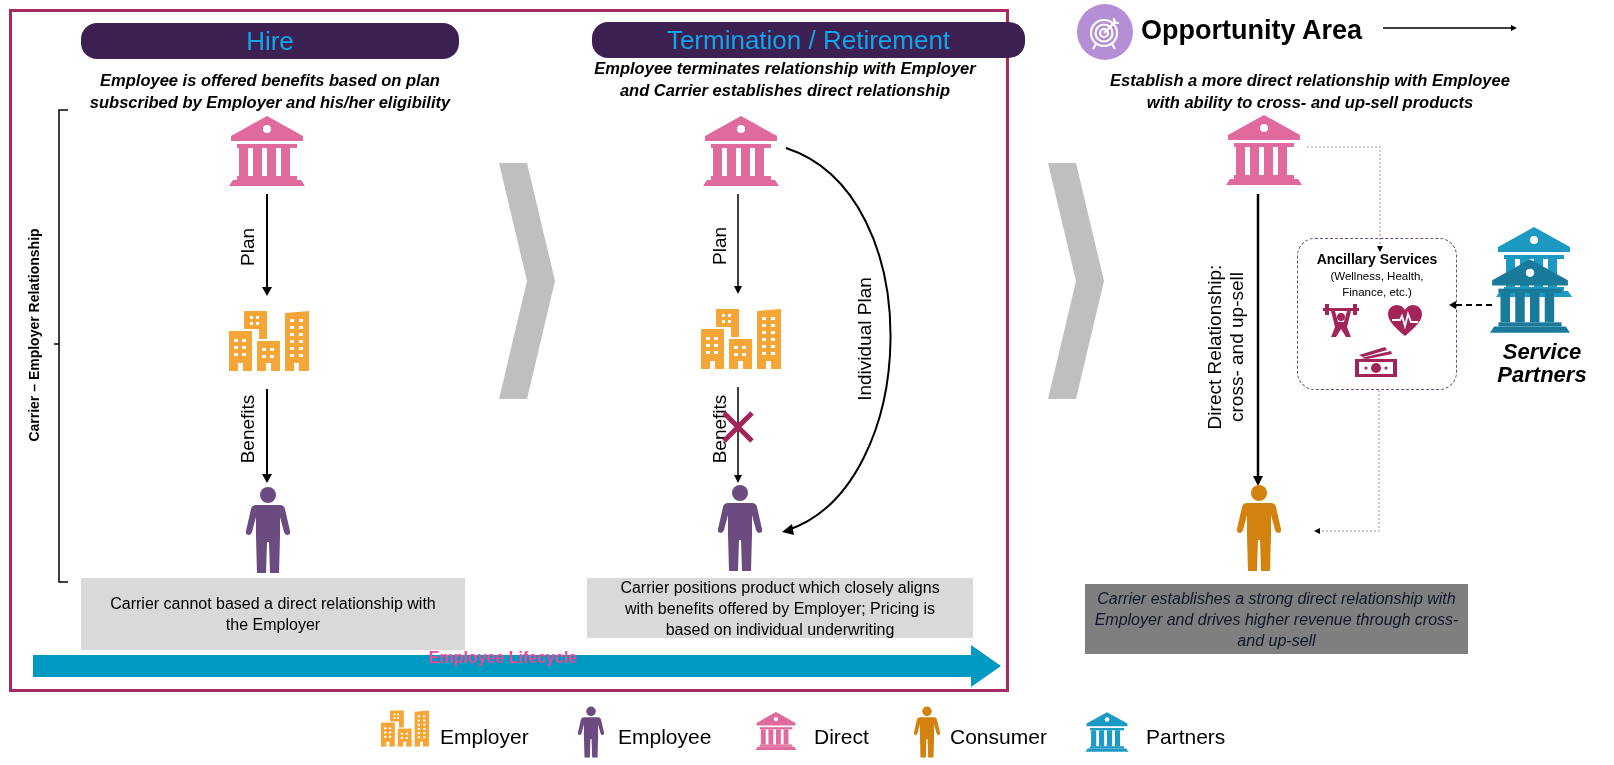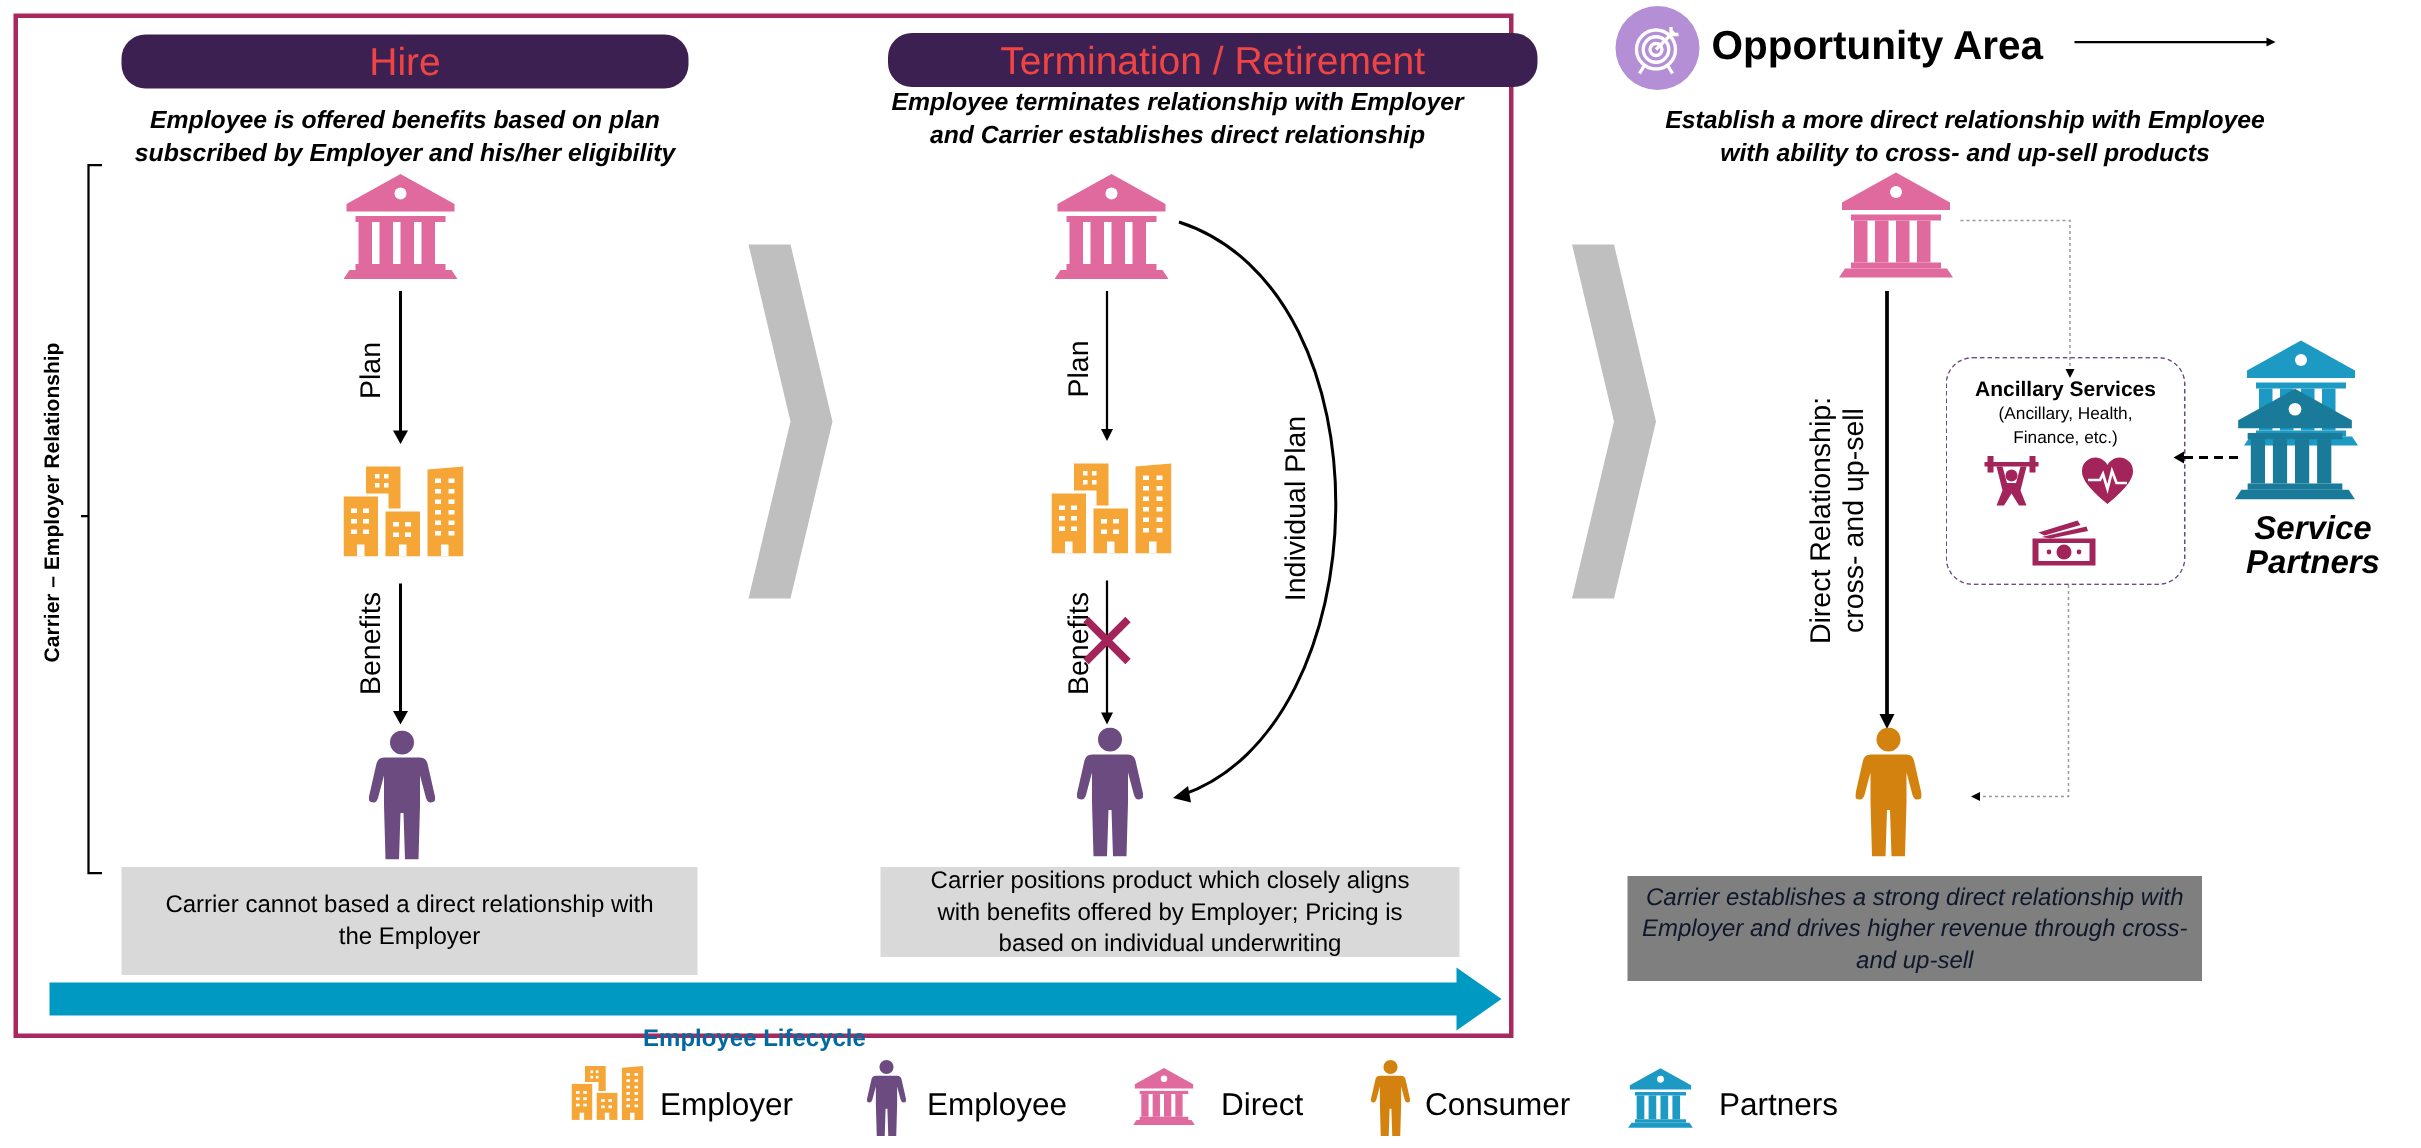--- a/index.html
+++ b/index.html
@@ -1,19 +1,19 @@
 <!DOCTYPE html>
 <html><head>
 <meta charset="utf-8">
 <style>
   html, body { margin:0; padding:0; background:#ffffff; }
   body { width:1614px; height:765px; position:relative; overflow:hidden; font-family:"Liberation Sans", sans-serif; color:#000; }
   .abs { position:absolute; }
   .frame { position:absolute; left:9px; top:9px; width:1000px; height:683px; border:3px solid #a7295f; box-sizing:border-box; }
-  .phase-title { position:absolute; background:#3d2052; color:#ef4444; font-size:26px; text-align:center; line-height:36px; height:36px;border-radius:16px; }
+  .phase-title { position:absolute; background:#3d2052; color:#0ea5e9; font-size:26px; text-align:center; line-height:36px; height:36px;border-radius:16px; }
   .subtitle { position:absolute; font-weight:bold; font-style:italic; font-size:16.5px; text-align:center; line-height:22px; }
   .vlabel { position:absolute; transform-origin:center center; transform:rotate(-90deg); white-space:nowrap; text-align:center; font-size:19px; }
   .note { position:absolute; background:#d9d9d9; font-size:16px; text-align:center; line-height:21px; display:flex; align-items:center; justify-content:center; box-sizing:border-box; padding:0 8px; }
   .note.dark { background:#7f7f7f; color:#0f172a;font-style:italic; }
   .icon { position:absolute; }
   .legend-item { position:absolute; font-size:21px; line-height:30px; }
   svg { overflow:visible; }
 </style>
 </head>
 <body>
@@ -154,21 +154,21 @@
   <div>
       <div>Carrier positions product which closely aligns</div>
       <div>with benefits offered by Employer; Pricing is</div>
       <div>based on individual underwriting</div>
     </div>
 </div>
 
 <svg class="abs" style="left:33px;top:645px;" width="970" height="42">
   <path d="M0 10 L938 10 L938 0 L968 21 L938 42 L938 32 L0 32 Z" fill="#0099c1"></path>
 </svg>
-<div class="abs" style="left:33px;top:682px;width:940px;text-align:center;color:#0369a1;font-weight:bold;font-size:16px;line-height:22px;">Employee Lifecycle</div>
+<div class="abs" style="left:33px;top:647px;width:940px;text-align:center;color:#ec4899;font-weight:bold;font-size:16px;line-height:22px;">Employee Lifecycle</div>
 
 <svg class="abs" style="left:1048px;top:163px;" width="60" height="240">
   <path d="M0 0 L28 0 L56 118 L28 236 L0 236 L28 118 Z" fill="#bfbfbf"></path>
 </svg>
 
 <svg class="abs" style="left:1076px;top:3px;" width="58" height="58">
   <circle cx="29" cy="29" r="28" fill="#b48fd6"></circle>
   <g fill="none" stroke="#fff" stroke-width="2.2">
     <circle cx="28" cy="30" r="13"></circle>
       <circle cx="28" cy="30" r="8.5"></circle>
@@ -200,21 +200,21 @@
     <path d="M0 283 L10 283 L5 293 Z" fill="#000"></path>
 </svg>
 <div class="vlabel" style="left:1136px;top:325px;width:180px;line-height:22px;">
   <div>Direct Relationship:</div>
   <div>cross- and up-sell</div>
 </div>
 
 <div class="abs" style="left:1297px;top:238px;width:160px;height:152px;border:1.5px dashed #6b4b80;border-radius:18px;box-sizing:border-box;">
   <div style="text-align:center;font-weight:bold;font-size:14px;margin-top:11px;line-height:18px;">Ancillary Services</div>
   <div style="text-align:center;font-size:11.5px;line-height:16px;">
-    <div>(Ancillary, Health,</div>
+    <div>(Wellness, Health,</div>
     <div>Finance, etc.)</div>
   </div>
 </div>
 <svg class="abs" style="left:1323px;top:303px;" width="36" height="36">
   <g fill="#a3245b">
     <rect x="0" y="5" width="36" height="3"></rect>
       <rect x="2" y="1" width="4" height="11"></rect>
       <rect x="30" y="1" width="4" height="11"></rect>
     <circle cx="18" cy="14" r="4"></circle>
     <path d="M8 8 L12 8 L15 19 L21 19 L24 8 L28 8 L24 24 L28 34 L23 34 L18 26 L13 34 L8 34 L12 24 Z"></path>

